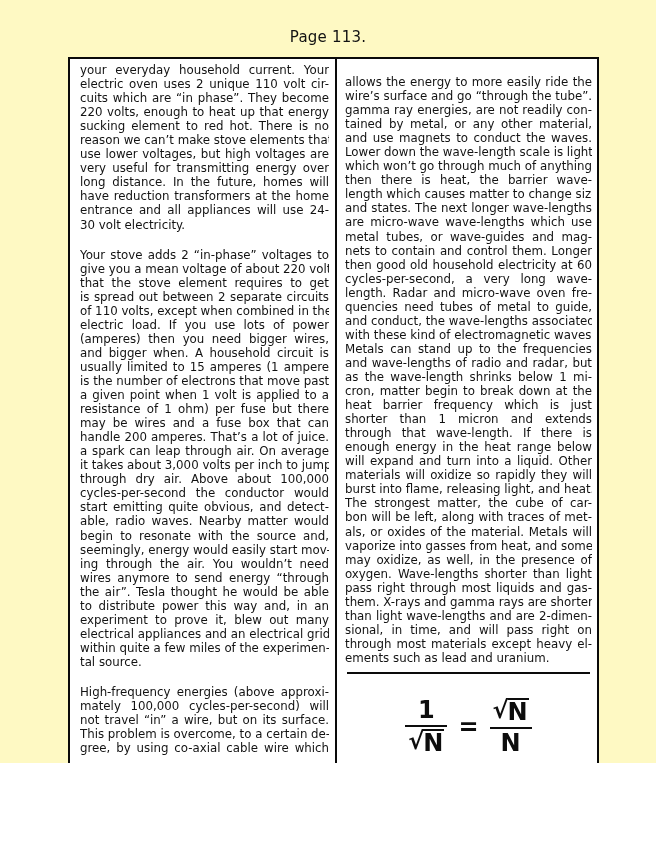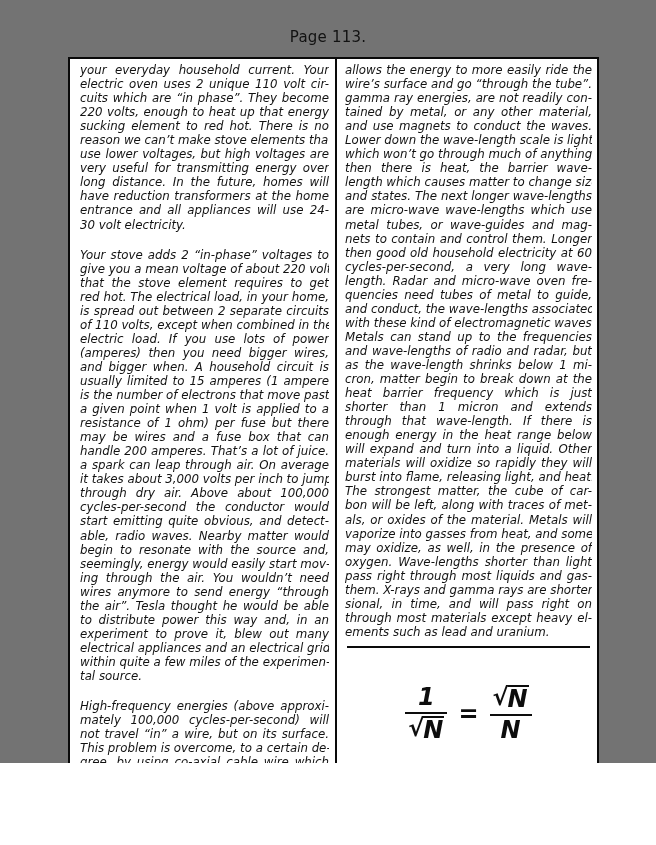--- a/index.html
+++ b/index.html
@@ -6,21 +6,21 @@
     margin: 0;
     padding: 0;
     background: #ffffff;
     font-family: "DejaVu Sans", "Liberation Sans", sans-serif;
     color: #121212;
   }
   .page {
     position: relative;
     width: 656px;
     height: 763px;
-    background: #737373;
+    background: #fef9c3;
     overflow: hidden;
   }
   .page-header {
     position: absolute;
     top: 28px;
     left: 0;
     width: 656px;
     text-align: center;
     font-size: 15px;
     letter-spacing: 0.2px;
@@ -31,30 +31,29 @@
     top: 57px;
     width: 527px;
     height: 722px;
     border: 2px solid #0a0a0a;
     display: flex;
     background: #ffffff;
   }
   .col {
     box-sizing: border-box;
     overflow: hidden;
-    font-style: italic;
   }
   .col-left {
     width: 267px;
     border-right: 2px solid #0a0a0a;
     padding: 4px 6px 0 10px;
   }
   .col-right {
     flex: 1;
-    padding: 4px 5px 0 8px;
+    padding: 16px 5px 0 8px;
     display: flex;
     flex-direction: column;
   }
   .para { margin: 0; }
   .para + .para { margin-top: 16px; }
   .line {
     font-size: 11.8px;
     line-height: 14.05px;
     white-space: nowrap;
     overflow: hidden;
@@ -126,21 +125,20 @@
           <div class="line">very useful for transmitting energy over</div>
           <div class="line">long distance.  In the future, homes will</div>
           <div class="line">have reduction transformers at the home</div>
           <div class="line">entrance and all appliances will use 24-</div>
           <div class="line endline">30 volt electricity.</div>
         </div>
         <div class="para">
           <div class="line">Your stove adds 2 “in-phase” voltages to</div>
           <div class="line">give you a mean voltage of about 220 volts</div>
           <div class="line">that the stove  element requires to get</div>
-          <div class="line">red hot.  The electrical load, in your home,</div>
           <div class="line">is spread out between 2 separate circuits</div>
           <div class="line">of 110 volts, except when combined in the</div>
           <div class="line">electric load.  If you use lots of power</div>
           <div class="line">(amperes) then you need bigger wires,</div>
           <div class="line">and bigger  when.  A household circuit is</div>
           <div class="line">usually limited to 15 amperes (1 ampere</div>
           <div class="line">is the number of electrons that move past</div>
           <div class="line">a given point when 1 volt is applied to a</div>
           <div class="line">resistance of 1 ohm) per fuse but there</div>
           <div class="line">may be wires and a fuse box that can</div>
@@ -206,20 +204,21 @@
             <div class="line">materials will oxidize so rapidly they will</div>
             <div class="line">burst into flame, releasing light, and heat.</div>
             <div class="line">The strongest matter,  the cube of car-</div>
             <div class="line">bon will be left, along with traces of met-</div>
             <div class="line">als, or oxides of the material.  Metals will</div>
             <div class="line">vaporize into gasses from heat, and some</div>
             <div class="line">may oxidize, as well, in the presence of</div>
             <div class="line">oxygen.  Wave-lengths shorter than light</div>
             <div class="line">pass right through most liquids and gas-</div>
             <div class="line">them.  X-rays and gamma rays are shorter</div>
+            <div class="line">than light wave-lengths and are 2-dimen-</div>
             <div class="line">sional, in time,   and will pass right on</div>
             <div class="line">through most materials except heavy el-</div>
             <div class="line endline">ements such as lead and uranium.</div>
           </div>
         </div>
 
       <div class="rule"></div>
 
       <div class="formula-wrap">
         <div class="formula">

